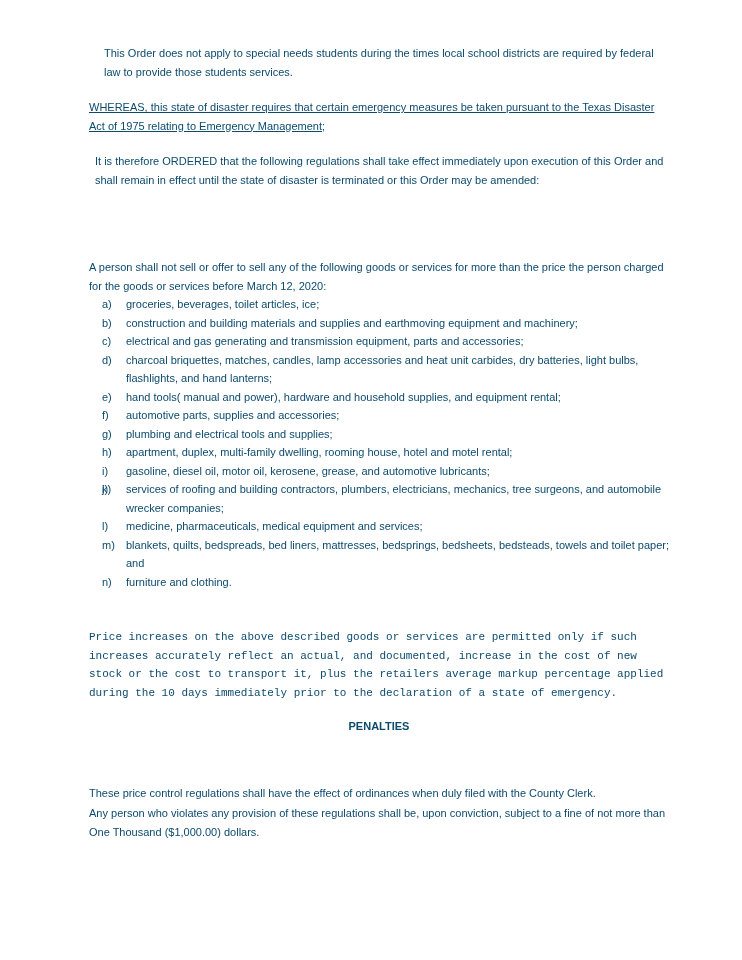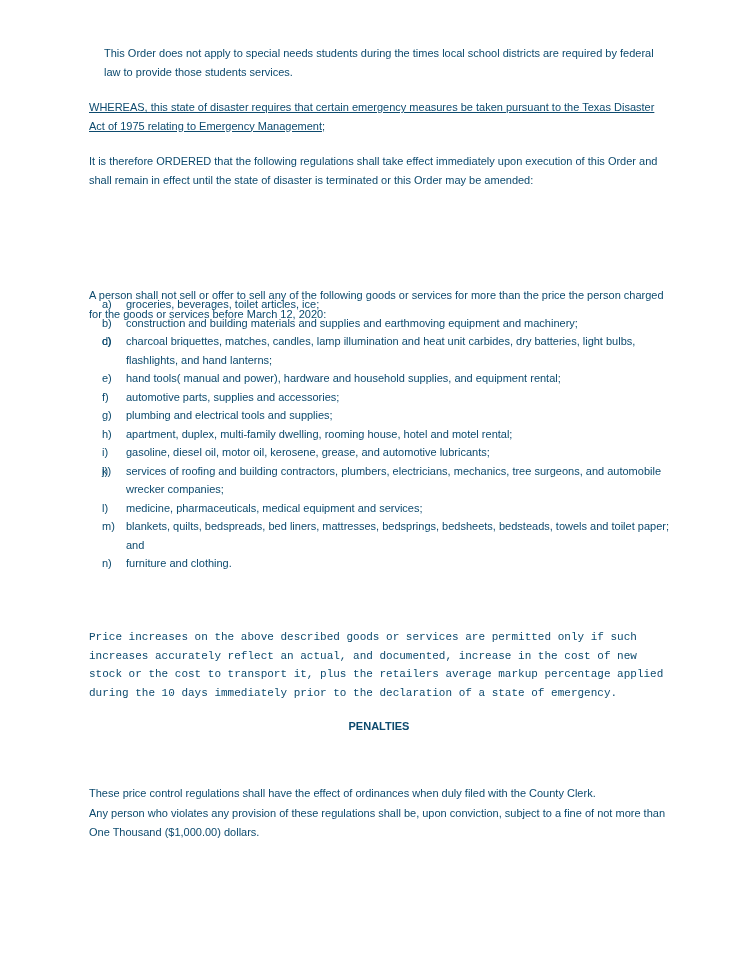--- a/index.html
+++ b/index.html
@@ -19,30 +19,30 @@
   </style>
 </head>
 <body>
 
 <div class="page">
 
   <p class="block indent" style="top:44px;">This Order does not apply to special needs students during the times local school districts are required by federal law to provide those students services.</p>
 
   <p class="block" style="top:98px;text-decoration:underline;">WHEREAS, this state of disaster requires that certain emergency measures be taken pursuant to the Texas Disaster Act of 1975 relating to Emergency Management;</p>
 
-  <p class="block" style="top:152px;">It is therefore ORDERED that the following regulations shall take effect immediately upon execution of this Order and shall remain in effect until the state of disaster is terminated or this Order may be amended:</p>
+  <p class="block" style="top:152px;margin-left:6px;">It is therefore ORDERED that the following regulations shall take effect immediately upon execution of this Order and shall remain in effect until the state of disaster is terminated or this Order may be amended:</p>
 
 
-  <p class="block" style="top:258px;margin-top:28px;">A person shall not sell or offer to sell any of the following goods or services for more than the price the person charged for the goods or services before March 12, 2020:</p>
+  <p class="block" style="top:258px;">A person shall not sell or offer to sell any of the following goods or services for more than the price the person charged for the goods or services before March 12, 2020:</p>
 
   <div class="list" style="top:295px;">
     <div class="li"><span class="mk">a)</span><span>groceries, beverages, toilet articles, ice;</span></div>
     <div class="li"><span class="mk">b)</span><span>construction and building materials and supplies and earthmoving equipment and machinery;</span></div>
-    <div class="li"><span class="mk">c)</span></div>
-    <div class="li"><span class="mk">d)</span><span>charcoal briquettes, matches, candles, lamp illumination and heat unit carbides, dry batteries, light bulbs, flashlights, and hand lanterns;</span></div>
+    <div class="li"><span class="mk">c)</span><span>electrical and gas generating and transmission equipment, parts and accessories;</span></div>
+    <div class="li"><span class="mk">d)</span><span>charcoal briquettes, matches, candles, lamp accessories and heat unit carbides, dry batteries, light bulbs, flashlights, and hand lanterns;</span></div>
     <div class="li"><span class="mk">e)</span><span>hand tools( manual and power), hardware and household supplies, and equipment rental;</span></div>
     <div class="li"><span class="mk">f)</span><span>automotive parts, supplies and accessories;</span></div>
     <div class="li"><span class="mk">g)</span><span>plumbing and electrical tools and supplies;</span></div>
     <div class="li"><span class="mk">h)</span><span>apartment, duplex, multi-family dwelling, rooming house, hotel and motel rental;</span></div>
     <div class="li"><span class="mk">i)</span><span>gasoline, diesel oil, motor oil, kerosene, grease, and automotive lubricants;</span></div>
     <div class="li"><span class="mk">j)</span></div>
     <div class="li"><span class="mk">k)</span><span>services of roofing and building contractors, plumbers, electricians, mechanics, tree surgeons, and automobile wrecker companies;</span></div>
     <div class="li"><span class="mk">l)</span><span>medicine, pharmaceuticals, medical equipment and services;</span></div>
     <div class="li"><span class="mk">m)</span><span>blankets, quilts, bedspreads, bed liners, mattresses, bedsprings, bedsheets, bedsteads, towels and toilet paper; and</span></div>
     <div class="li"><span class="mk">n)</span><span>furniture and clothing.</span></div>

